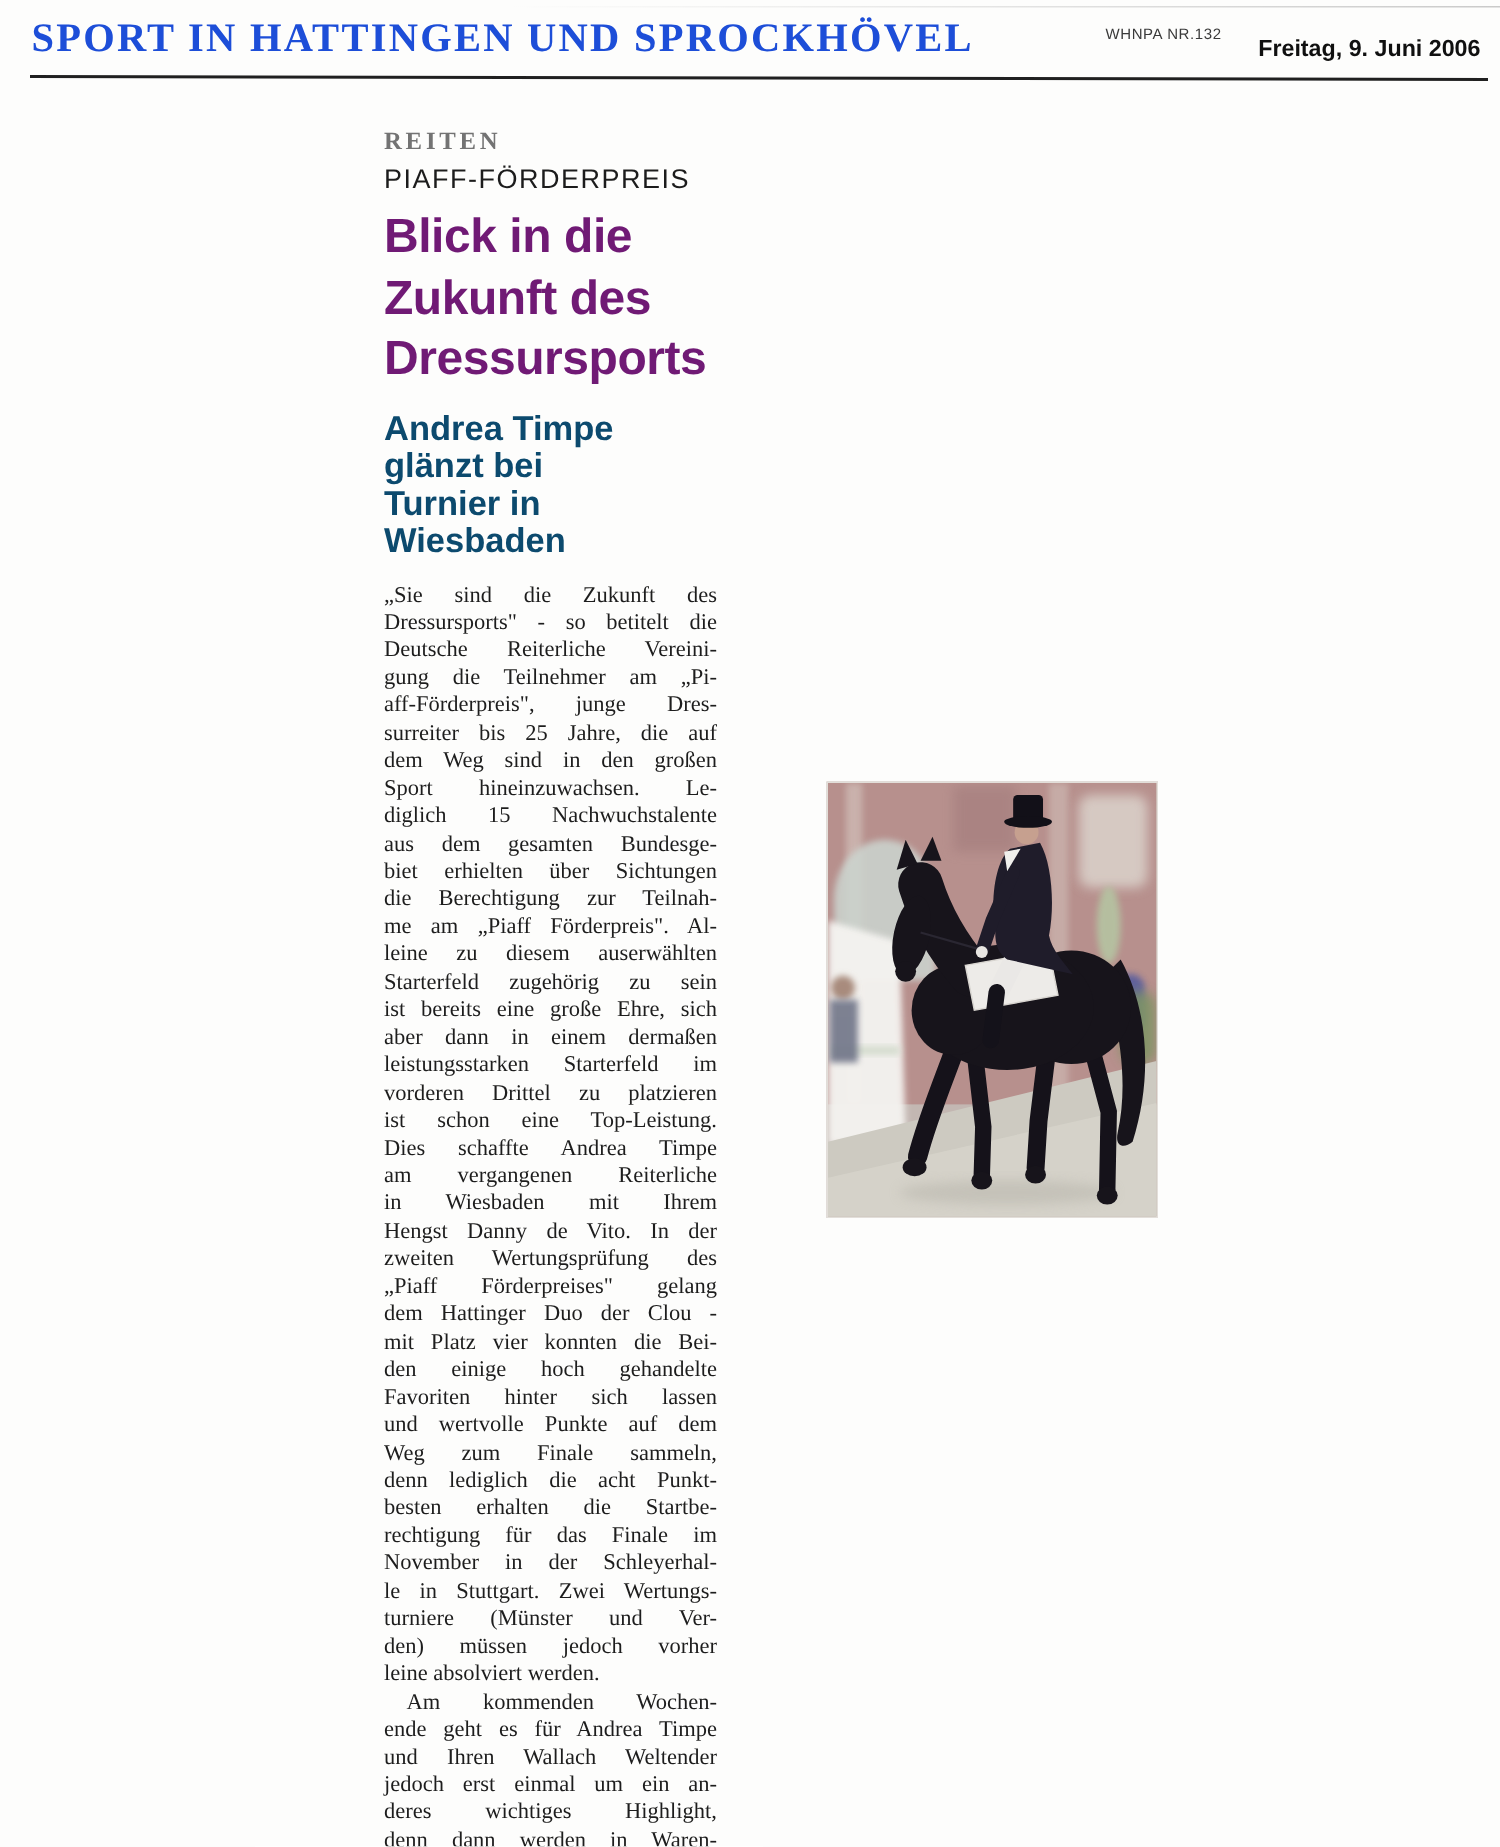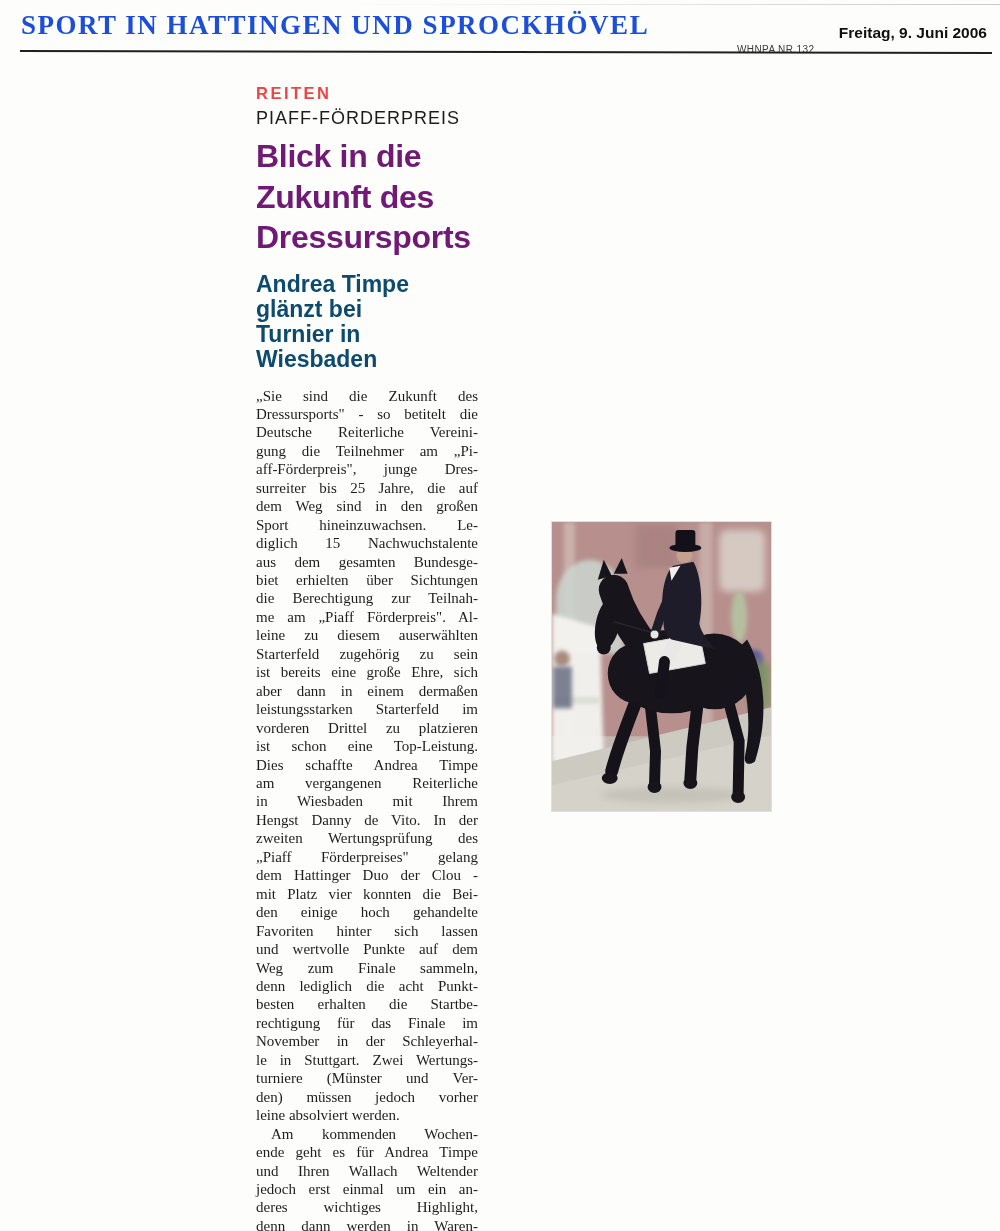--- a/index.html
+++ b/index.html
@@ -9,21 +9,21 @@
     font-family:"Liberation Sans", sans-serif;
     color:#151515;
   }
   
   .masthead-title{
     position:absolute;left:21px;top:10px;
     font-family:"Liberation Serif", serif;font-weight:700;
     font-size:27px;letter-spacing:1.5px;color:#1d4ed8;white-space:nowrap;
   }
   .masthead-code{
-    position:absolute;left:737px;top:44px;
+    position:absolute;left:737px;top:18px;
     font-size:10px;letter-spacing:.4px;color:#3a3a3a;white-space:nowrap;
   }
   .masthead-date{
     position:absolute;right:13px;top:24px;
     font-size:15.5px;font-weight:700;color:#101010;white-space:nowrap;
   }
   .masthead-rule{
     position:absolute;left:20px;right:8px;top:50px;height:2px;
     background:#202020;transform:rotate(.12deg);transform-origin:left center;
   }
@@ -72,21 +72,21 @@
 <div class="page">
 
   <div class="page-edge-line"></div>
 
   <div class="masthead-title">SPORT IN HATTINGEN UND SPROCKHÖVEL</div>
   <div class="masthead-code">WHNPA NR.132</div>
   <div class="masthead-date">Freitag, 9. Juni 2006</div>
   <div class="masthead-rule"></div>
 
   <div class="article">
-    <div class="kicker-sport" style="color: #ef4444;">REITEN</div>
+    <div class="kicker-sport" style="color: #737373; font-family: Liberation Serif, serif;">REITEN</div>
     <div class="kicker-series">PIAFF-FÖRDERPREIS</div>
     <h1 class="headline" style="margin:7px 0 0 0;">Blick in die
 Zukunft des
 Dressursports</h1>
     <div class="subhead">Andrea Timpe glänzt bei
 Turnier in Wiesbaden</div>
     <div class="body-text">
         <div class="bline">„Sie sind die Zukunft des</div>
         <div class="bline">Dressursports" - so betitelt die</div>
         <div class="bline">Deutsche Reiterliche Vereini-</div>

